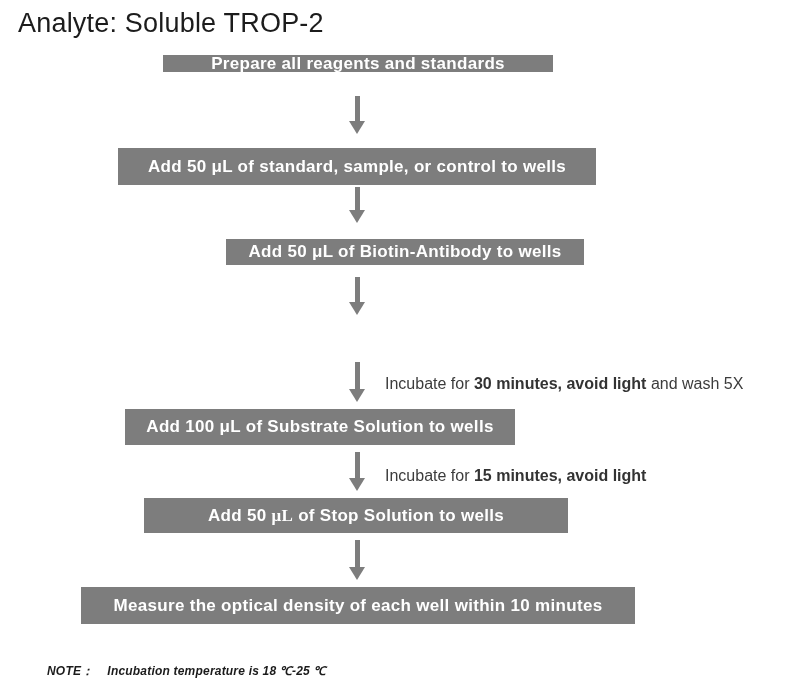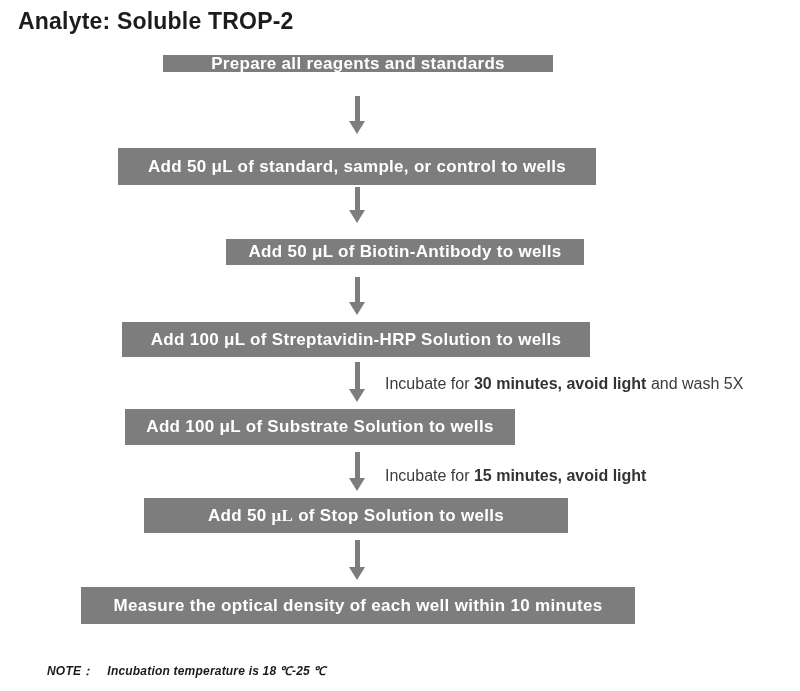--- a/index.html
+++ b/index.html
@@ -16,22 +16,22 @@
     position:relative;
     width:800px;
     height:691px;
     background:var(--bg);
     font-family:"Liberation Sans", sans-serif;
     overflow:hidden;
   }
   .page-title{
     position:absolute;
     left:18px; top:8px;
-    font-size:23px;
-    font-weight:700;
+    font-size:27px;
+    font-weight:400;
     color:var(--title-text);
     letter-spacing:0.2px;
   }
   .step-box{
     position:absolute;
     background:var(--box-fill);
     color:var(--box-text);
     font-size:17px;
     font-weight:700;
     letter-spacing:0.3px;
@@ -111,23 +111,20 @@
   <div class="step-box" style="left:178px;top:239px;width:358px;height:26px;margin-left:48px;">
     <span>Add 50 μL of Biotin-Antibody to wells</span>
   </div>
 
   <div class="down-arrow" style="left:349px;top:277px;height:38px;">
     <div class="stem"></div>
     <div class="head"></div>
   </div>
 
 
-  <div class="step-box" style="left:122px;top:322px;width:468px;height:35px;">
-    <span>Add 100 μL of Streptavidin-HRP Solution to wells</span>
-  </div>
 
   <div class="down-arrow" style="left:349px;top:362px;height:40px;">
     <div class="stem"></div>
     <div class="head"></div>
   </div>
 
   <div class="annotation" style="left:385px;top:374px;">
     <span>Incubate for </span><b>30 minutes, avoid light</b><span> and wash 5X</span>
   </div>
 

